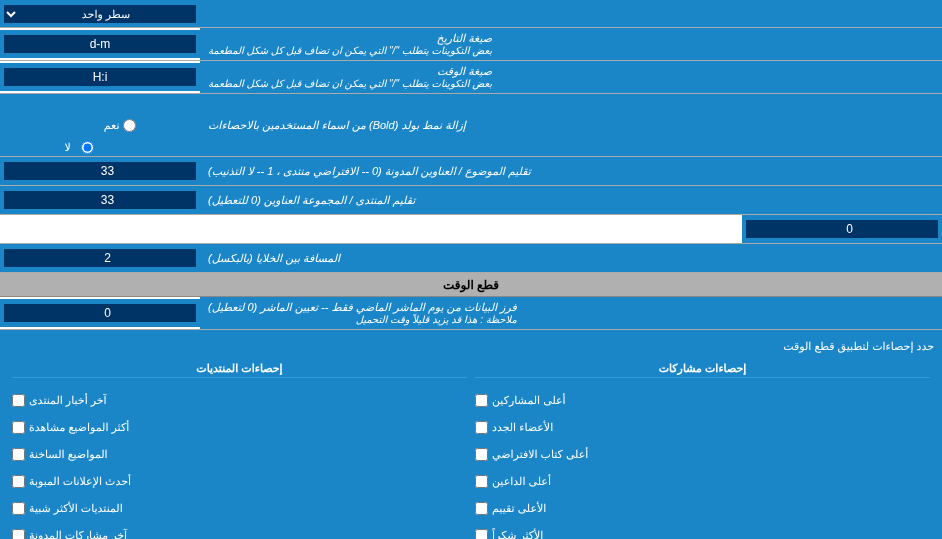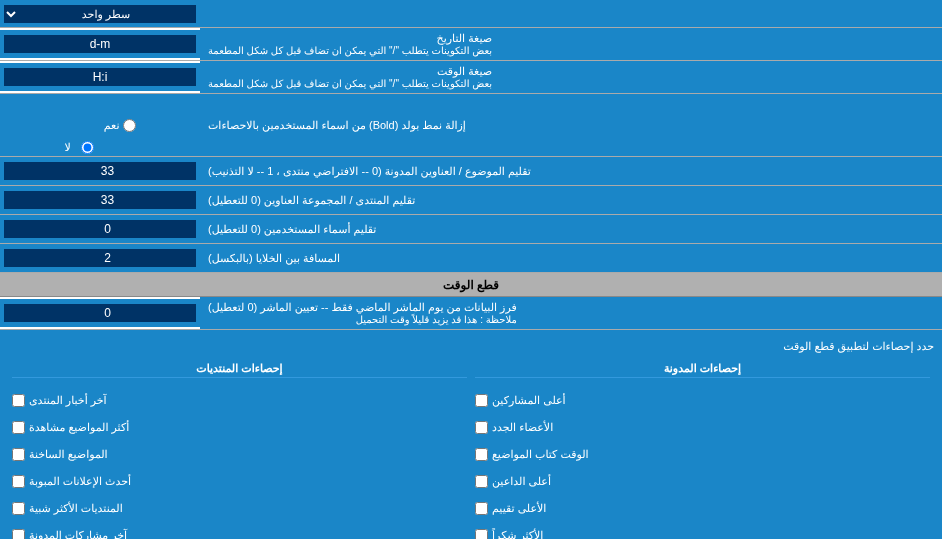--- a/index.html
+++ b/index.html
@@ -23,20 +23,21 @@
       background: #1a86c8;
       color: #fff;
       padding: 4px 8px;
       flex: 1;
       text-align: right;
       font-size: 11px;
       min-height: 28px;
       display: flex;
       align-items: center;
       justify-content: flex-end;
+      font-style: italic;
     }
     .row-input {
       background: #1a86c8;
       width: 200px;
       min-width: 200px;
       padding: 2px 4px;
       display: flex;
       align-items: center;
       justify-content: center;
       min-height: 28px;
@@ -239,23 +240,20 @@
   <div class="row">
     <div class="row-label">
       <span>تقليم المنتدى / المجموعة العناوين (0 للتعطيل)</span>
     </div>
     <div class="row-input">
       <input type="number" value="33" style="">
     </div>
   </div>
 
   <div class="row">
-    <div class="row-label">
-      <span>تقليم أسماء المستخدمين (0 للتعطيل)</span>
-    </div>
     <div class="row-input">
       <input type="number" value="0" style="">
     </div>
   </div>
 
   <div class="row">
     <div class="row-label">
       <span>المسافة بين الخلايا (بالبكسل)</span>
     </div>
     <div class="row-input">
@@ -281,31 +279,31 @@
 
   <div class="checkboxes-section">
 
     <div class="checkboxes-header-row">
       <div class="checkboxes-header-label">حدد إحصاءات لتطبيق قطع الوقت</div>
     </div>
 
     <div class="checkboxes-grid-container">
 
       <div class="checkbox-col">
-        <div class="col-header">إحصاءات المدونة</div>
+        <div class="col-header">إحصاءات مشاركات</div>
         <div class="checkbox-item">
           <span>أعلى المشاركين</span>
           <input type="checkbox" style="">
         </div>
         <div class="checkbox-item">
           <span>الأعضاء الجدد</span>
           <input type="checkbox" style="">
         </div>
         <div class="checkbox-item">
-          <span>الوقت كتاب المواضيع</span>
+          <span>أعلى كتاب الافتراضي</span>
           <input type="checkbox" style="">
         </div>
         <div class="checkbox-item">
           <span>أعلى الداعين</span>
           <input type="checkbox" style="">
         </div>
         <div class="checkbox-item">
           <span>الأعلى تقييم</span>
           <input type="checkbox" style="">
         </div>

